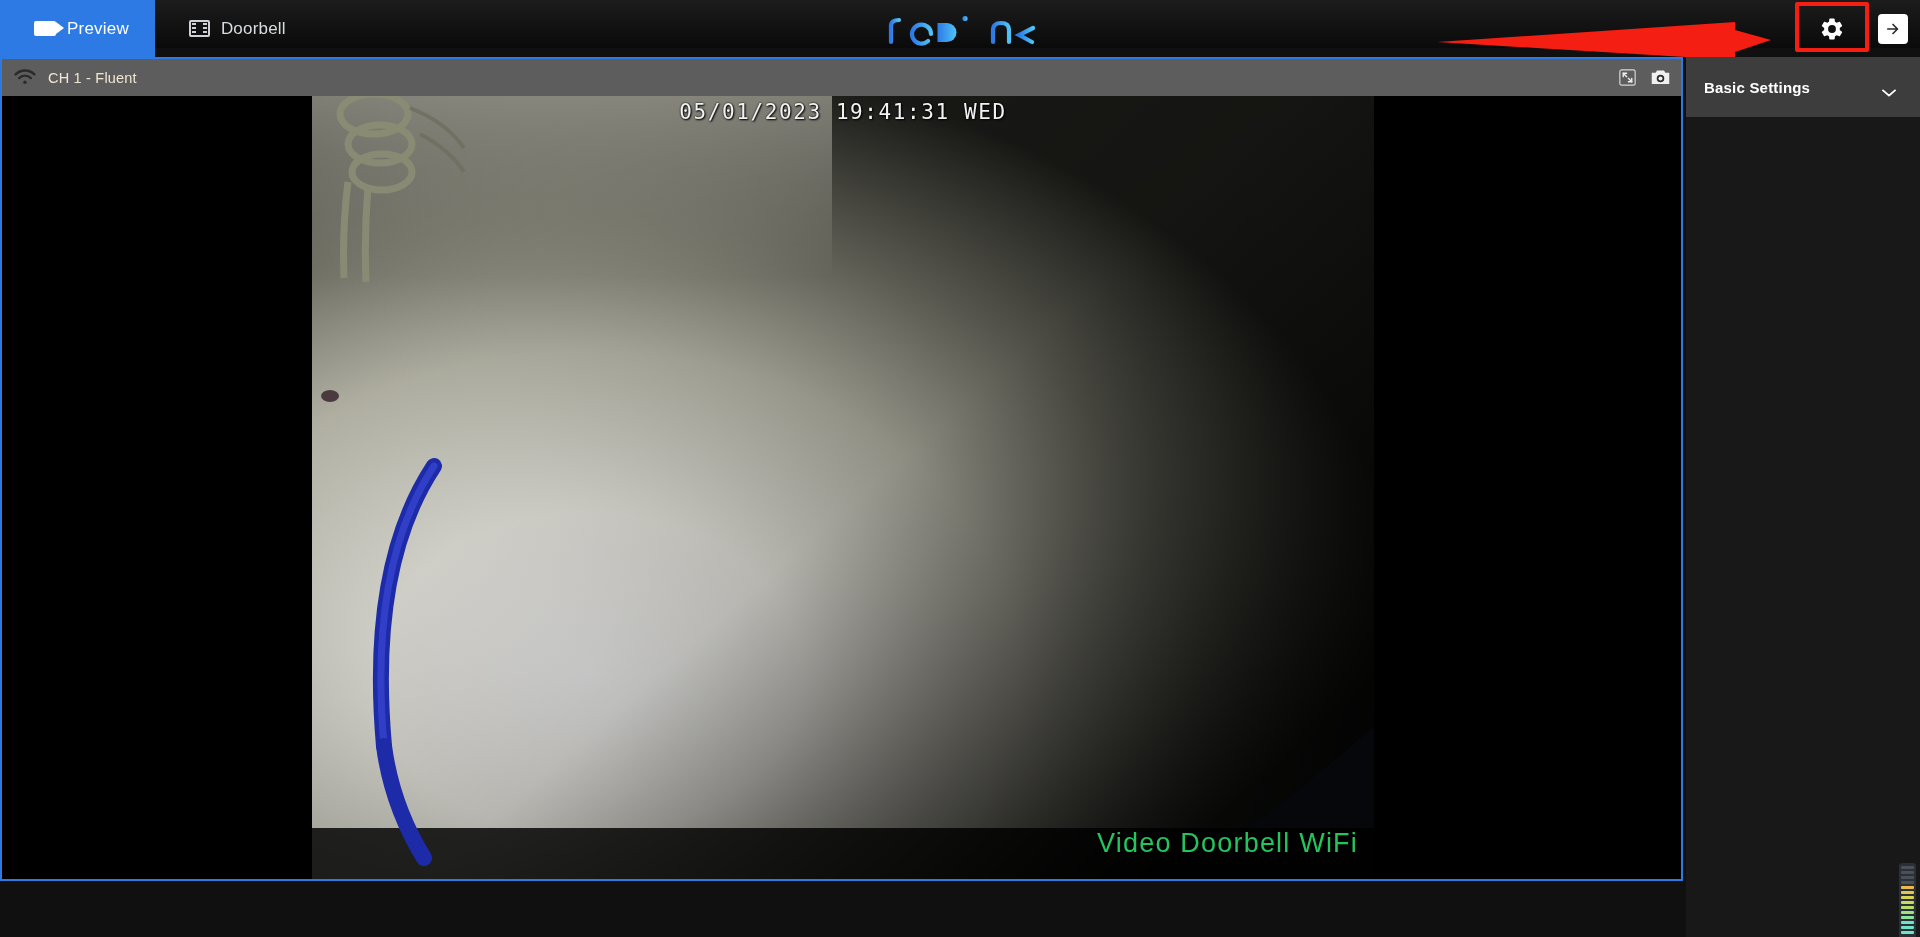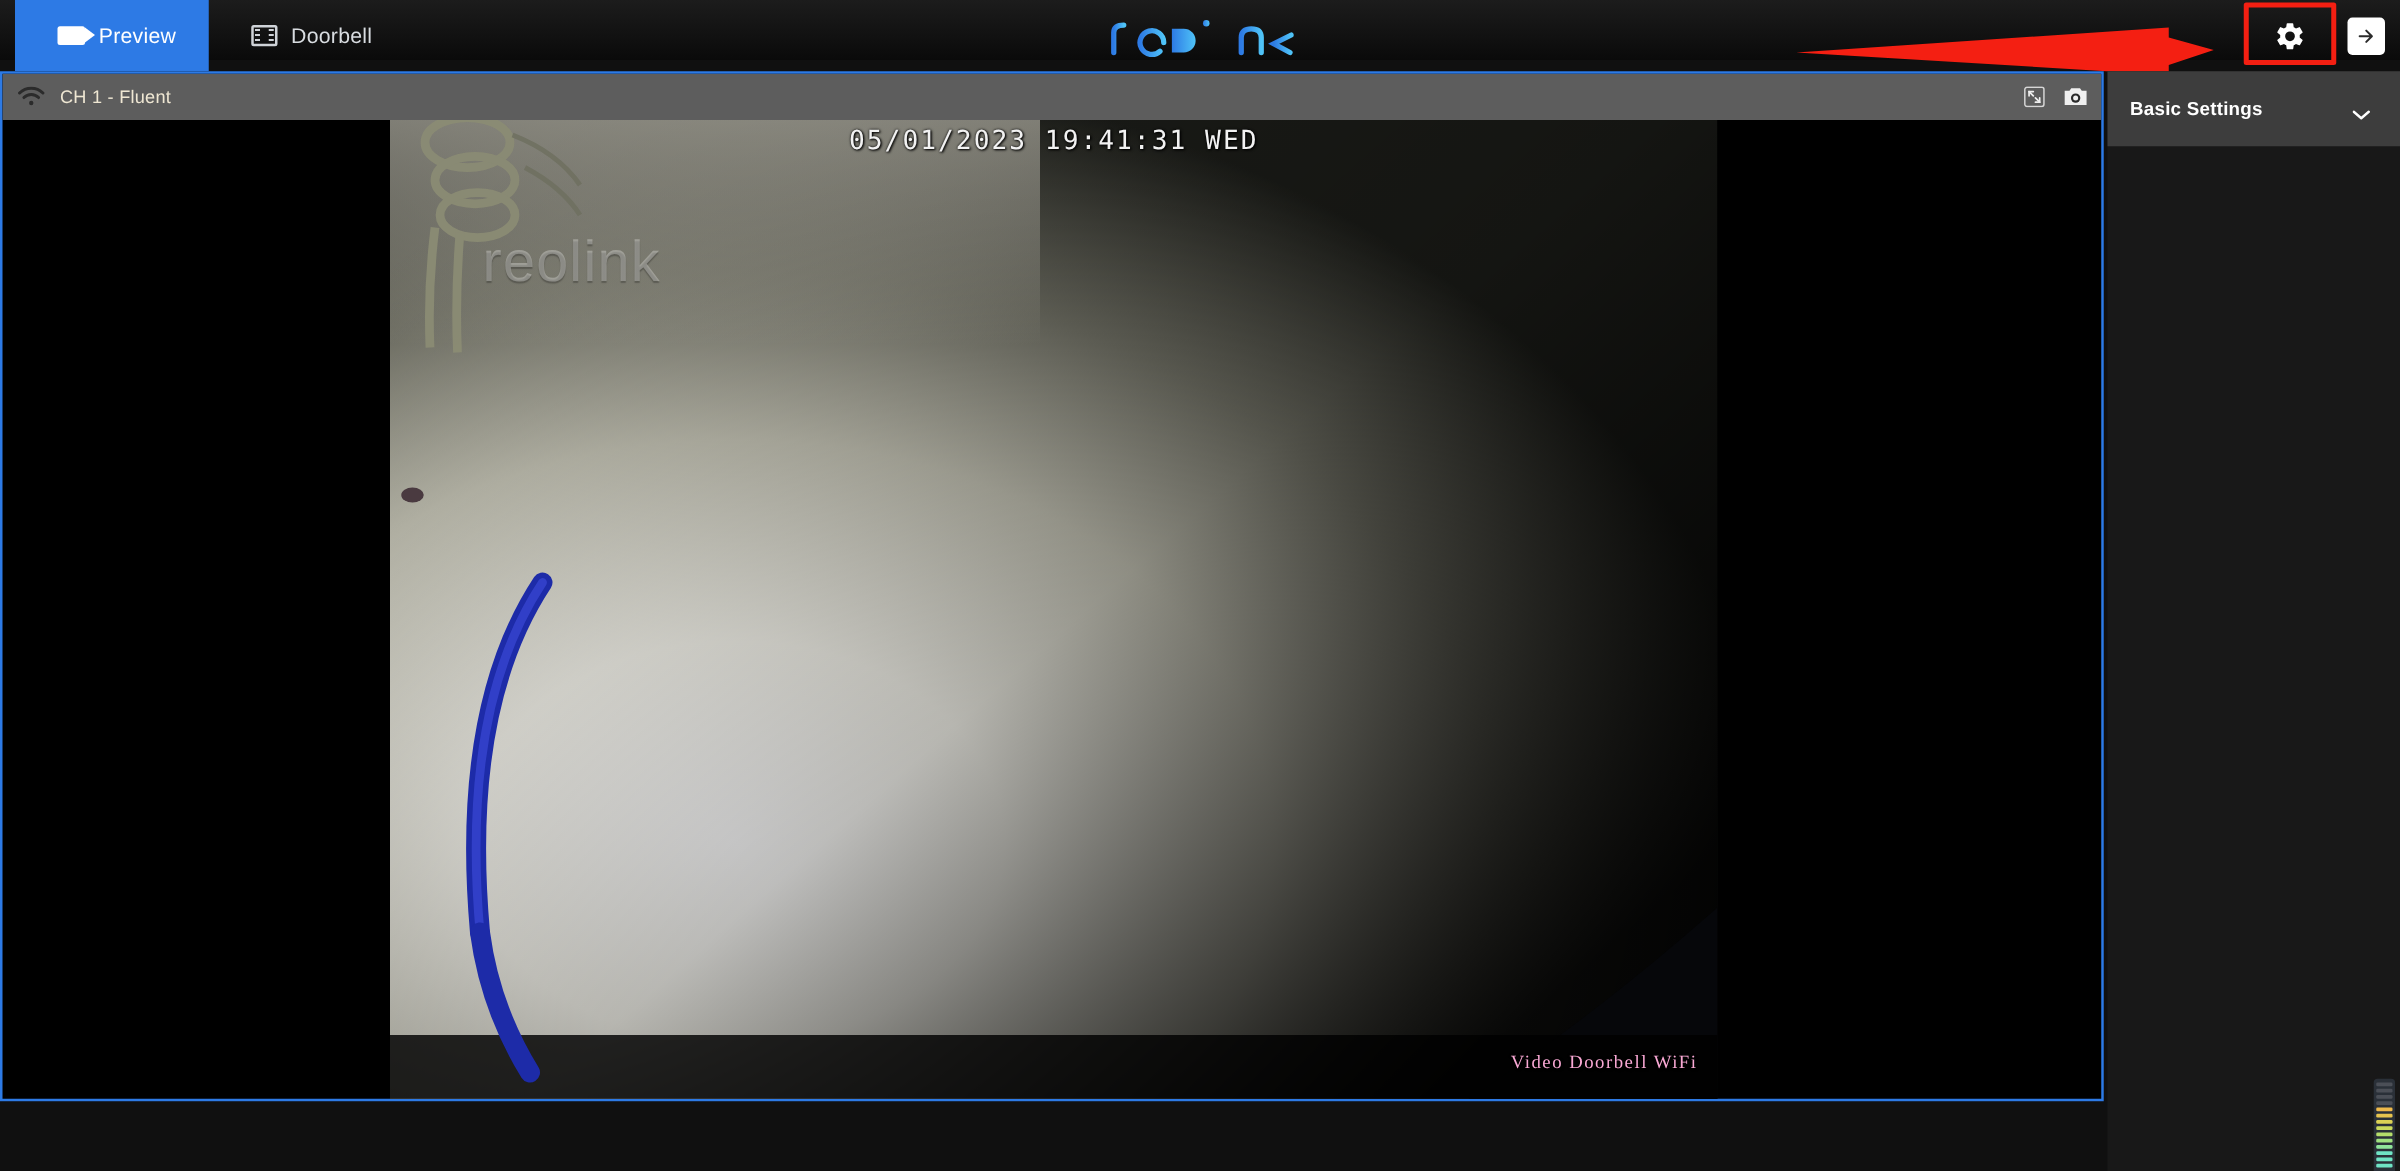--- a/index.html
+++ b/index.html
@@ -8,21 +8,21 @@
     background: #0d0d0d;
     font-family: "Liberation Sans", sans-serif;
     overflow: hidden;
   }
   #app { position: relative; width: 1920px; height: 937px; background: #101010; }
 
   
   .topbar {
     position: absolute; left: 0; top: 0; width: 1920px; height: 48px;
     background: linear-gradient(180deg, #1c1c1c 0%, #0a0a0a 100%);
-    display: flex; align-items: stretch; padding-left: 12px;
+    display: flex; align-items: stretch;
   }
   .nav-tab {
     display: flex; align-items: center; gap: 11px;
     padding: 0 26px 0 34px; height: 57px;
     color: #d8dce0; font-size: 17px; letter-spacing: .2px;
     cursor: pointer; user-select: none;
   }
   .nav-tab.active { background: #2d7ae5; color: #ffffff; min-width: 152px; }
   .nav-tab .lbl { white-space: nowrap; }
 
@@ -93,22 +93,22 @@
     overflow: hidden; background: #000;
   }
   .vid-img { position: absolute; inset: 0; }
   .osd-time {
     position: absolute; left: 0; right: 0; top: 14px; text-align: center;
     font-family: "DejaVu Sans Mono", monospace; font-size: 21px; letter-spacing: 1.6px;
     color: #f2f2f2; text-shadow: 0 0 2px #000, 1px 1px 2px #000;
   }
   .osd-name {
     position: absolute; right: 16px; bottom: 22px;
-    font-family: Liberation Serif, serif; font-size: 15px; letter-spacing: 1.2px;
-    color: #f9a8d4; text-shadow: 0 0 2px #000, 1px 1px 2px #000;
+    font-family: Liberation Sans, sans-serif; font-size: 27px; letter-spacing: 1.2px;
+    color: #22c55e; text-shadow: 0 0 2px #000, 1px 1px 2px #000;
   }
   .watermark {
     position: absolute; left: 74px; top: 96px;
     font-size: 46px; letter-spacing: 1px; font-weight: 300;
     color: rgba(255,255,255,0.30); text-shadow: 0 1px 1px rgba(0,0,0,.25);
   }
 
   
   .bottombar {
     position: absolute; left: 0; top: 883px; width: 1683px; height: 54px;
@@ -283,21 +283,20 @@
           <path d="M108 48 q30 16 44 38"></path>
         </g>
 
         <path d="M72 660 q-16 -180 50 -280" fill="none" stroke="#1d2ba8" stroke-width="16" stroke-linecap="round"></path>
         <path d="M72 660 q-16 -180 50 -280" fill="none" stroke="#3a49d6" stroke-width="7" stroke-linecap="round" opacity="0.7"></path>
         <path d="M72 660 q8 60 40 112" fill="none" stroke="#1d2ba8" stroke-width="16" stroke-linecap="round"></path>
 
         <ellipse cx="18" cy="310" rx="9" ry="6" fill="#4a3a40"></ellipse>
       </svg>
 
-      <div class="watermark">reolink</div>
       <div class="osd-time">05/01/2023 19:41:31 WED</div>
       <div class="osd-name">Video Doorbell WiFi</div>
     </div>
   </div>
 
 
   <div class="sidebar">
     <div class="side-item">
       <span>Basic Settings</span>
       <span class="chev">

